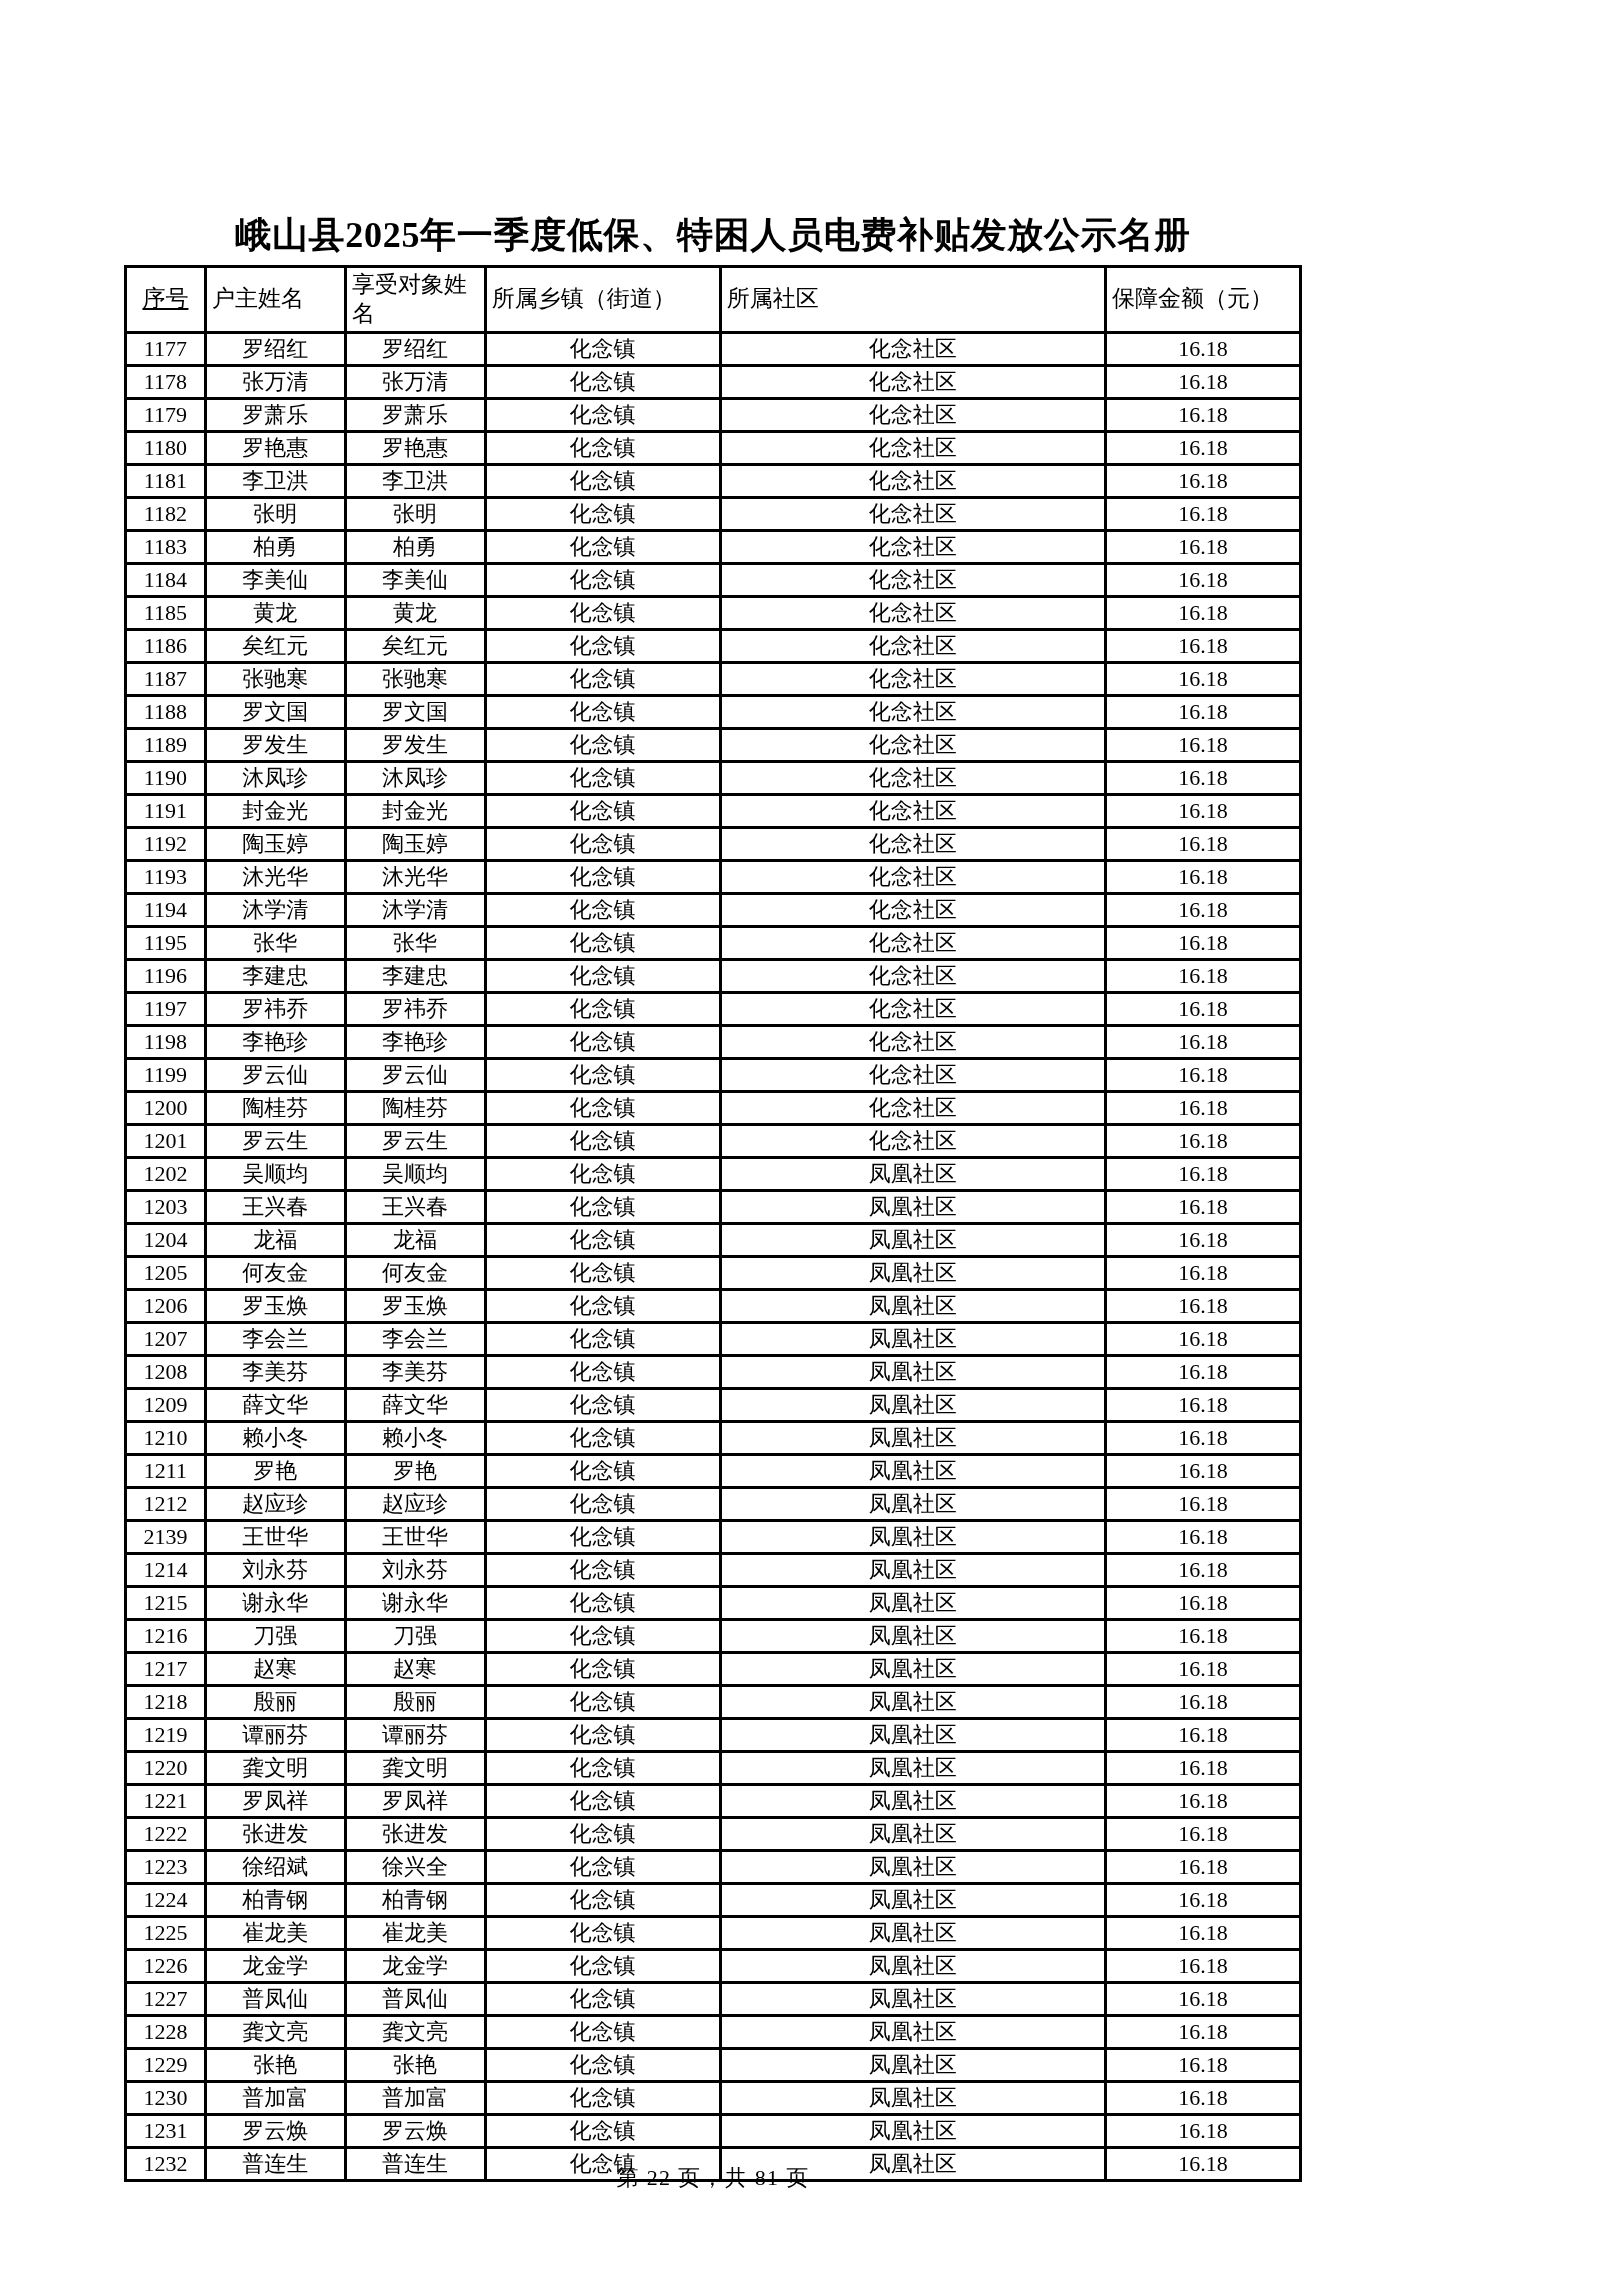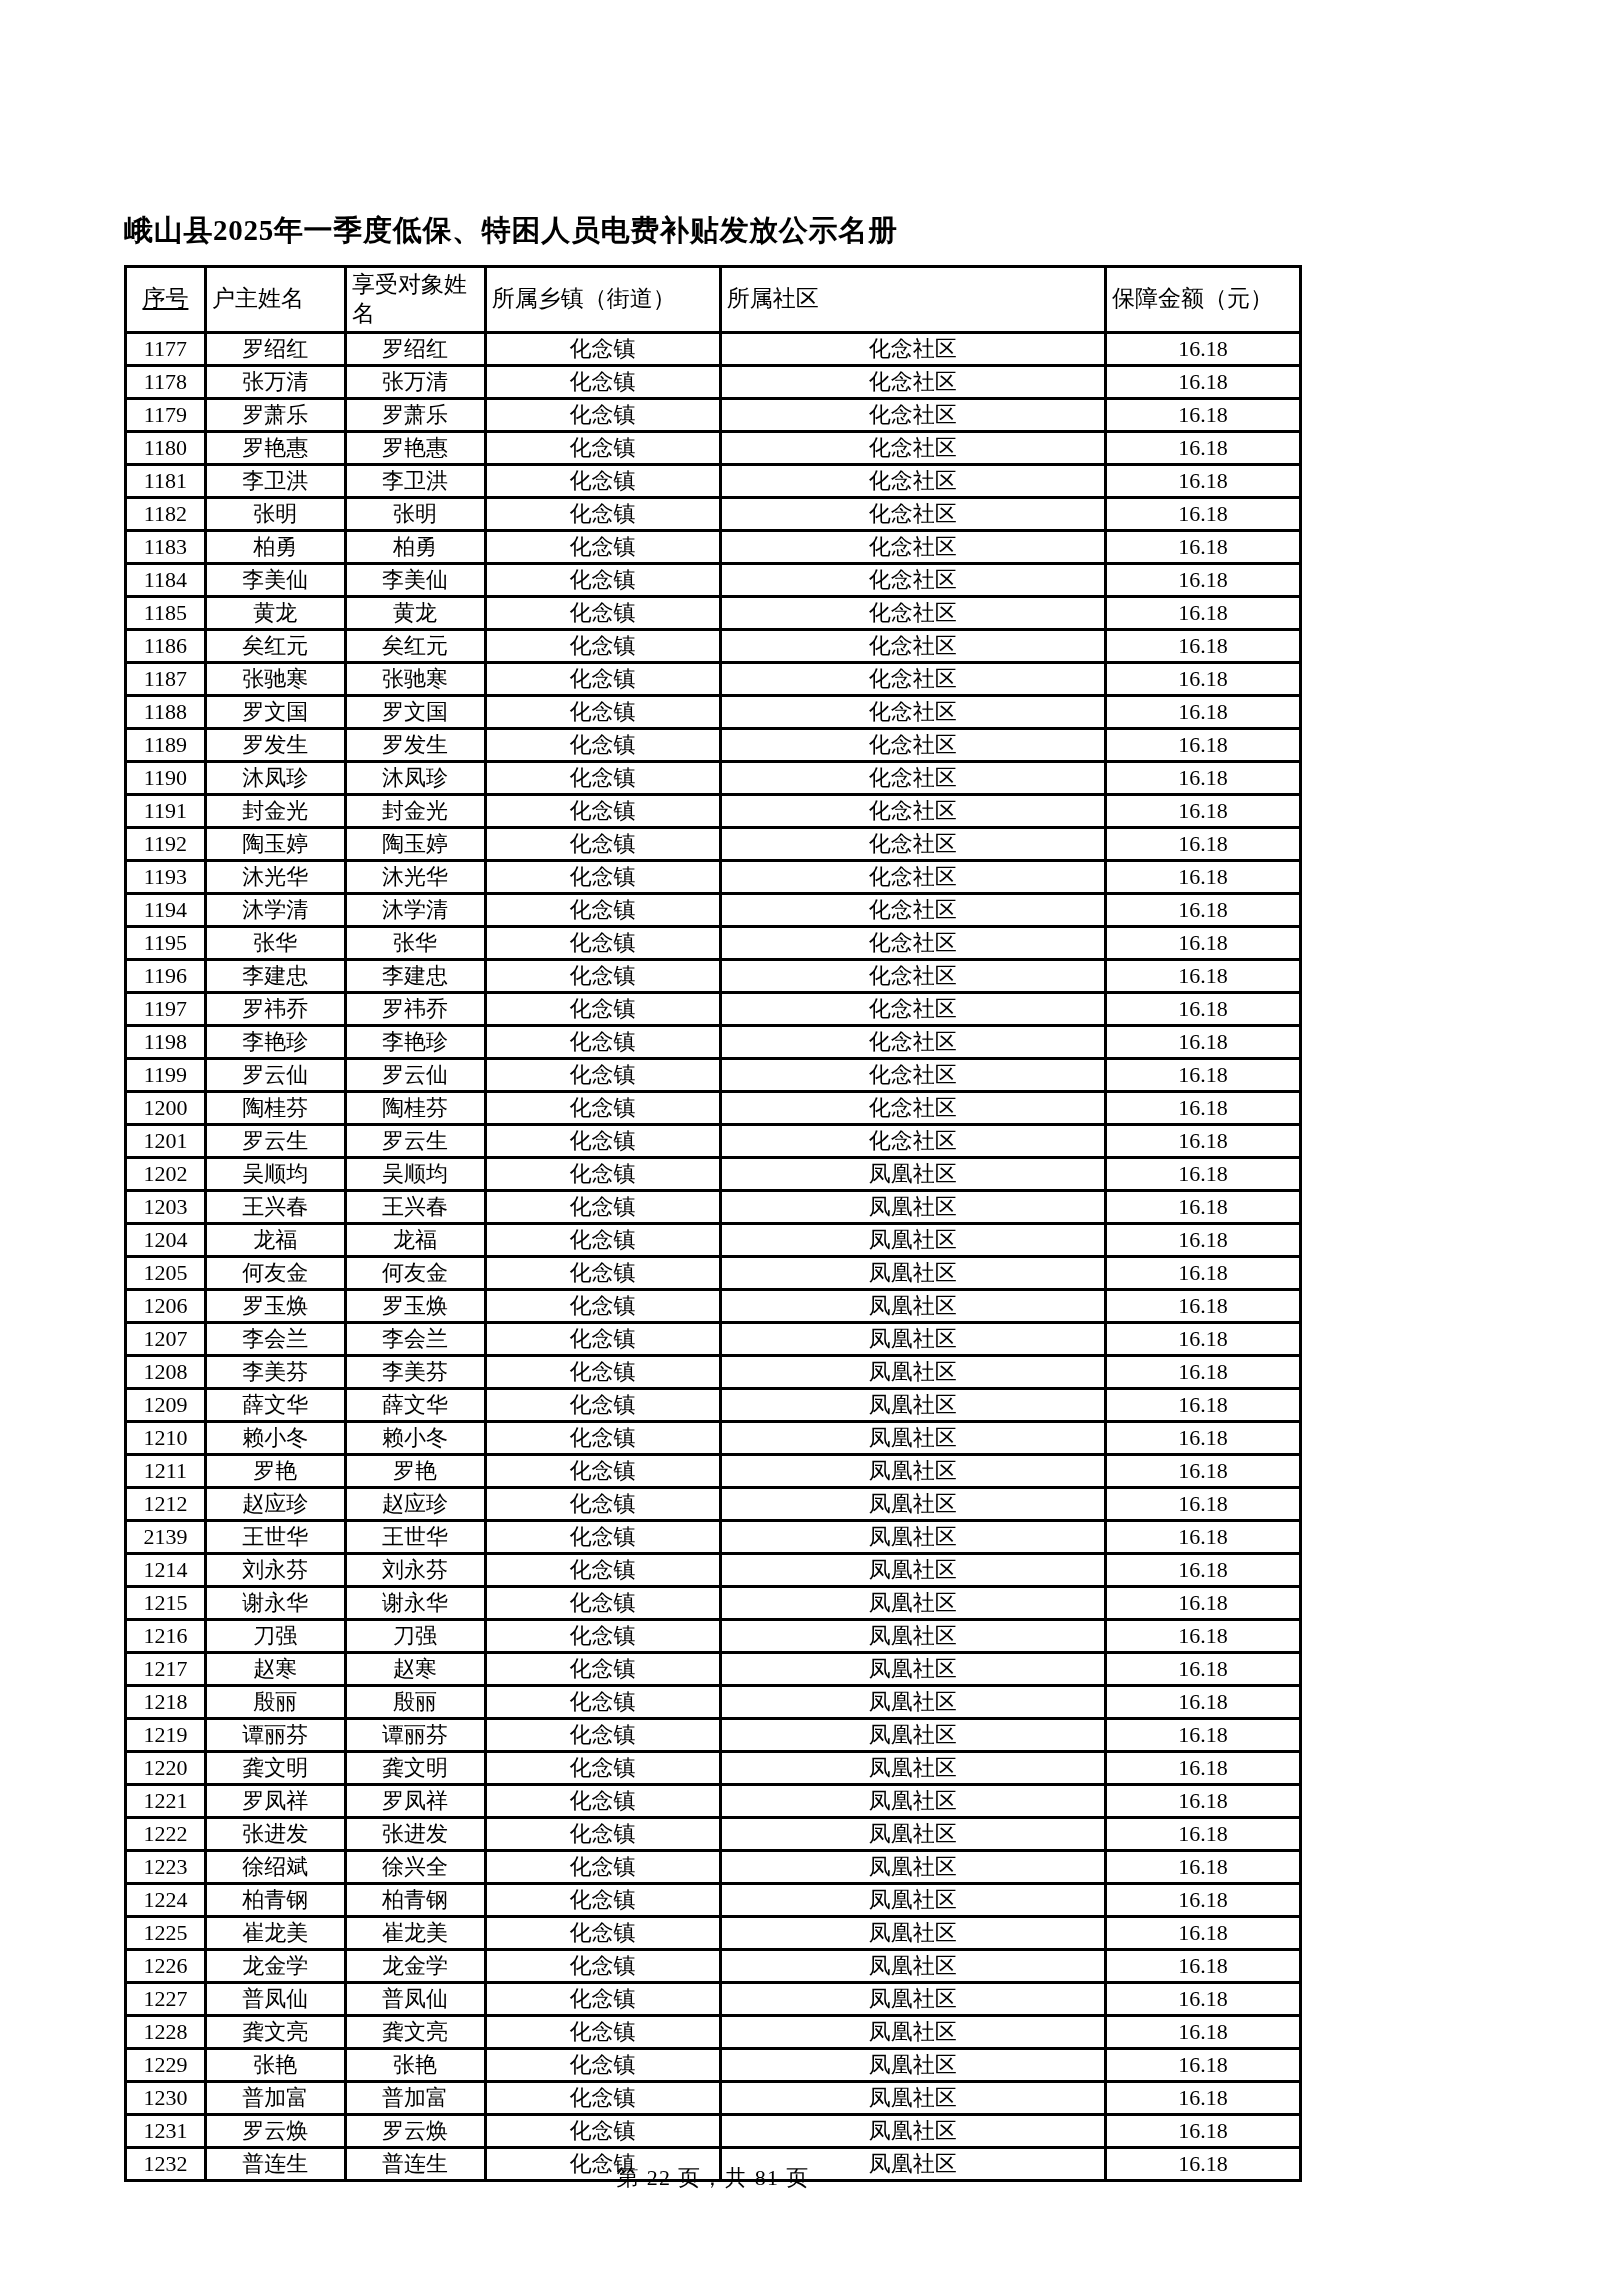--- a/index.html
+++ b/index.html
@@ -10,21 +10,22 @@
     position: relative;
     overflow: hidden;
     color: #000;
     font-family: "Liberation Serif", "DejaVu Serif", serif;
   }
   .title {
     position: absolute;
     left: 124px;
     top: 211px;
     width: 1178px;
-    font-size: 29px;
+    text-align: center;
+    font-size: 36px;
     font-weight: bold;
     letter-spacing: 0.7px;
     white-space: nowrap;
   }
   table.roster {
     position: absolute;
     left: 124px;
     top: 265px;
     width: 1178px;
     border-collapse: collapse;

